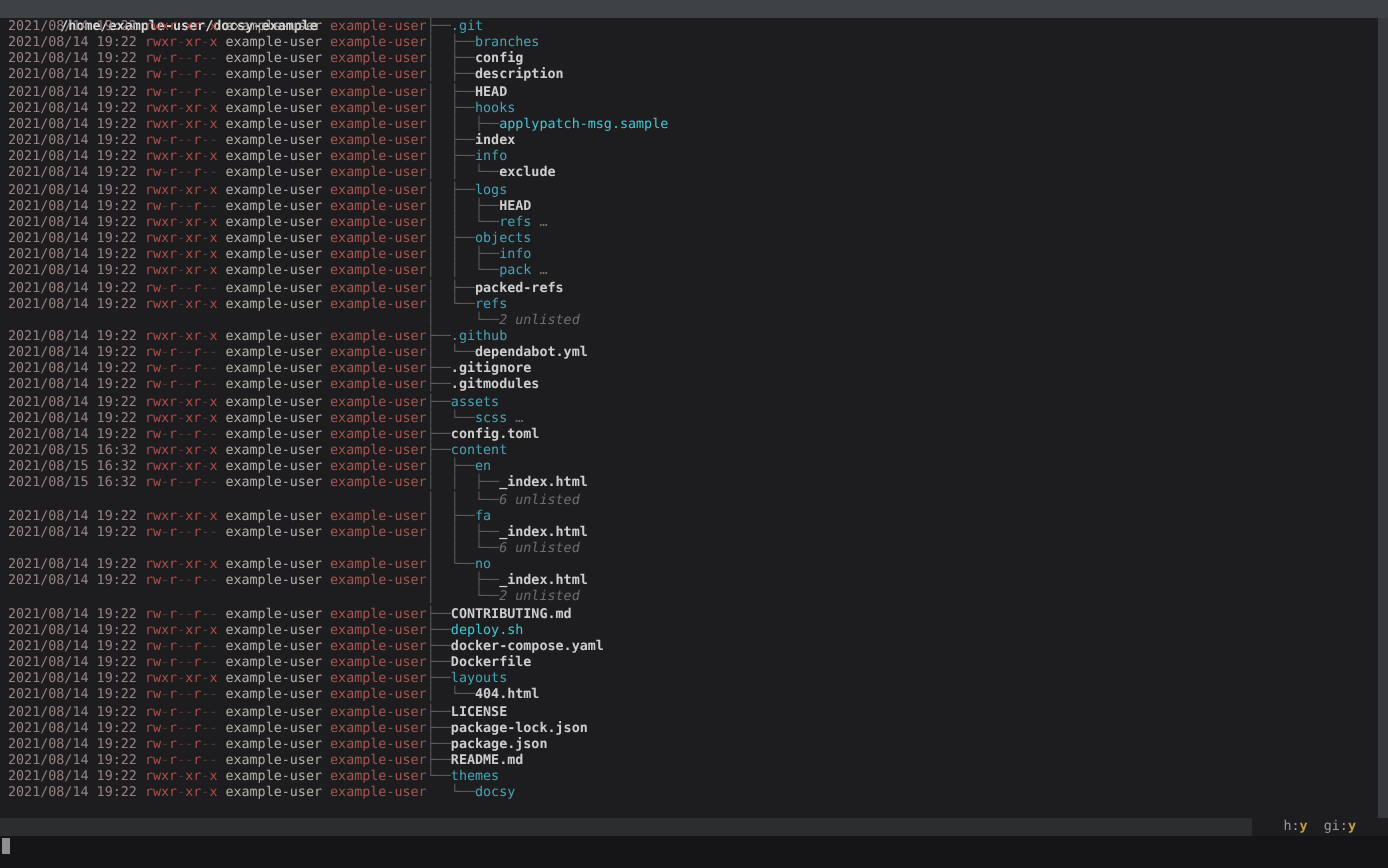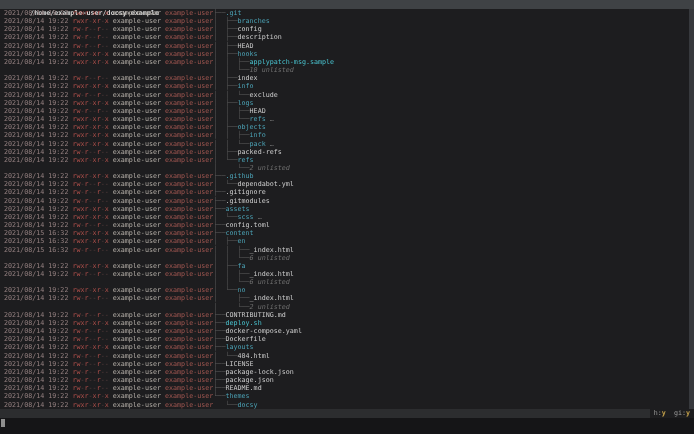--- a/index.html
+++ b/index.html
@@ -17,35 +17,35 @@
   .tree{position:absolute;top:9px;left:0;right:6px;}
   .row{height:8.163px;line-height:8.163px;white-space:pre;padding-left:4px;}
   .c-date{display:inline-block;width:17ch;color:var(--date);}
   .c-perm{display:inline-block;width:10ch;}
   .perm-l{color:var(--perm);}
   .perm-d{color:var(--perm-dim);}
   .c-owner{display:inline-block;width:13ch;color:var(--owner);}
   .c-group{display:inline-block;width:12ch;color:var(--group);}
   .branch{color:var(--branch);}
   .n-dir{color:var(--dir);font-weight:normal;}
-  .n-file{color:var(--file);font-weight:normal;text-align:center;}
+  .n-file{color:var(--file);font-weight:bold;text-align:center;}
   .n-exe{color:var(--exe);font-weight:normal;}
   .n-unlisted{color:var(--unlisted);font-style:italic;}
   .suffix{color:var(--unlisted);}
   .scrollbar{position:absolute;right:0;top:9px;width:5px;height:400px;background:var(--scrollbar);}
   .statusbar{
     position:absolute;top:409px;left:0;right:0;height:9px;line-height:9px;
     background:var(--status-bg);color:var(--status-fg);
     padding-left:2px;white-space:pre;
   }
   .key{color:var(--key-gold);font-weight:bold;}
   .ask{color:var(--key-blue);font-weight:bold;}
   .flags{
     position:absolute;right:0;top:409px;height:9px;line-height:9px;
-    background:var(--bg);padding:0 4px;white-space:pre;
+    background:var(--bg);padding:0 16px;white-space:pre;
   }
   .flag-label{color:var(--flag-label);}
   .flag-value{color:var(--flag-value);font-weight:bold;}
   .inputline{position:absolute;top:418px;left:0;right:0;bottom:0;background:var(--input-bg);}
   .cursor{position:absolute;left:1px;top:1px;width:4px;height:7.5px;background:var(--cursor);}
 </style>
 </head>
 <body>
 
 <div class="screen">
@@ -54,21 +54,20 @@
   </div>
 
   <div class="tree" id="tree">
       <div class="row"><span class="c-date">2021/08/14 19:22</span><span class="c-perm"><span class="perm-l">r</span><span class="perm-l">w</span><span class="perm-l">x</span><span class="perm-l">r</span><span class="perm-d">-</span><span class="perm-l">x</span><span class="perm-l">r</span><span class="perm-d">-</span><span class="perm-l">x</span></span><span class="c-owner">example-user</span><span class="c-group">example-user</span><span class="branch">├──</span><span class="n-dir">.git</span></div>
       <div class="row"><span class="c-date">2021/08/14 19:22</span><span class="c-perm"><span class="perm-l">r</span><span class="perm-l">w</span><span class="perm-l">x</span><span class="perm-l">r</span><span class="perm-d">-</span><span class="perm-l">x</span><span class="perm-l">r</span><span class="perm-d">-</span><span class="perm-l">x</span></span><span class="c-owner">example-user</span><span class="c-group">example-user</span><span class="branch">│  ├──</span><span class="n-dir">branches</span></div>
       <div class="row"><span class="c-date">2021/08/14 19:22</span><span class="c-perm"><span class="perm-l">r</span><span class="perm-l">w</span><span class="perm-d">-</span><span class="perm-l">r</span><span class="perm-d">-</span><span class="perm-d">-</span><span class="perm-l">r</span><span class="perm-d">-</span><span class="perm-d">-</span></span><span class="c-owner">example-user</span><span class="c-group">example-user</span><span class="branch">│  ├──</span><span class="n-file">config</span></div>
       <div class="row"><span class="c-date">2021/08/14 19:22</span><span class="c-perm"><span class="perm-l">r</span><span class="perm-l">w</span><span class="perm-d">-</span><span class="perm-l">r</span><span class="perm-d">-</span><span class="perm-d">-</span><span class="perm-l">r</span><span class="perm-d">-</span><span class="perm-d">-</span></span><span class="c-owner">example-user</span><span class="c-group">example-user</span><span class="branch">│  ├──</span><span class="n-file">description</span></div>
       <div class="row"><span class="c-date">2021/08/14 19:22</span><span class="c-perm"><span class="perm-l">r</span><span class="perm-l">w</span><span class="perm-d">-</span><span class="perm-l">r</span><span class="perm-d">-</span><span class="perm-d">-</span><span class="perm-l">r</span><span class="perm-d">-</span><span class="perm-d">-</span></span><span class="c-owner">example-user</span><span class="c-group">example-user</span><span class="branch">│  ├──</span><span class="n-file">HEAD</span></div>
       <div class="row"><span class="c-date">2021/08/14 19:22</span><span class="c-perm"><span class="perm-l">r</span><span class="perm-l">w</span><span class="perm-l">x</span><span class="perm-l">r</span><span class="perm-d">-</span><span class="perm-l">x</span><span class="perm-l">r</span><span class="perm-d">-</span><span class="perm-l">x</span></span><span class="c-owner">example-user</span><span class="c-group">example-user</span><span class="branch">│  ├──</span><span class="n-dir">hooks</span></div>
       <div class="row"><span class="c-date">2021/08/14 19:22</span><span class="c-perm"><span class="perm-l">r</span><span class="perm-l">w</span><span class="perm-l">x</span><span class="perm-l">r</span><span class="perm-d">-</span><span class="perm-l">x</span><span class="perm-l">r</span><span class="perm-d">-</span><span class="perm-l">x</span></span><span class="c-owner">example-user</span><span class="c-group">example-user</span><span class="branch">│  │  ├──</span><span class="n-exe">applypatch-msg.sample</span></div>
-      <div class="row"><span class="c-date"></span><span class="c-perm"></span><span class="c-owner"></span><span class="c-group"></span><span class="branch">│  │  └──</span><span class="n-unlisted">10 unlisted</span></div>
       <div class="row"><span class="c-date">2021/08/14 19:22</span><span class="c-perm"><span class="perm-l">r</span><span class="perm-l">w</span><span class="perm-d">-</span><span class="perm-l">r</span><span class="perm-d">-</span><span class="perm-d">-</span><span class="perm-l">r</span><span class="perm-d">-</span><span class="perm-d">-</span></span><span class="c-owner">example-user</span><span class="c-group">example-user</span><span class="branch">│  ├──</span><span class="n-file">index</span></div>
       <div class="row"><span class="c-date">2021/08/14 19:22</span><span class="c-perm"><span class="perm-l">r</span><span class="perm-l">w</span><span class="perm-l">x</span><span class="perm-l">r</span><span class="perm-d">-</span><span class="perm-l">x</span><span class="perm-l">r</span><span class="perm-d">-</span><span class="perm-l">x</span></span><span class="c-owner">example-user</span><span class="c-group">example-user</span><span class="branch">│  ├──</span><span class="n-dir">info</span></div>
       <div class="row"><span class="c-date">2021/08/14 19:22</span><span class="c-perm"><span class="perm-l">r</span><span class="perm-l">w</span><span class="perm-d">-</span><span class="perm-l">r</span><span class="perm-d">-</span><span class="perm-d">-</span><span class="perm-l">r</span><span class="perm-d">-</span><span class="perm-d">-</span></span><span class="c-owner">example-user</span><span class="c-group">example-user</span><span class="branch">│  │  └──</span><span class="n-file">exclude</span></div>
       <div class="row"><span class="c-date">2021/08/14 19:22</span><span class="c-perm"><span class="perm-l">r</span><span class="perm-l">w</span><span class="perm-l">x</span><span class="perm-l">r</span><span class="perm-d">-</span><span class="perm-l">x</span><span class="perm-l">r</span><span class="perm-d">-</span><span class="perm-l">x</span></span><span class="c-owner">example-user</span><span class="c-group">example-user</span><span class="branch">│  ├──</span><span class="n-dir">logs</span></div>
       <div class="row"><span class="c-date">2021/08/14 19:22</span><span class="c-perm"><span class="perm-l">r</span><span class="perm-l">w</span><span class="perm-d">-</span><span class="perm-l">r</span><span class="perm-d">-</span><span class="perm-d">-</span><span class="perm-l">r</span><span class="perm-d">-</span><span class="perm-d">-</span></span><span class="c-owner">example-user</span><span class="c-group">example-user</span><span class="branch">│  │  ├──</span><span class="n-file">HEAD</span></div>
       <div class="row"><span class="c-date">2021/08/14 19:22</span><span class="c-perm"><span class="perm-l">r</span><span class="perm-l">w</span><span class="perm-l">x</span><span class="perm-l">r</span><span class="perm-d">-</span><span class="perm-l">x</span><span class="perm-l">r</span><span class="perm-d">-</span><span class="perm-l">x</span></span><span class="c-owner">example-user</span><span class="c-group">example-user</span><span class="branch">│  │  └──</span><span class="n-dir">refs</span><span class="suffix"> …</span></div>
       <div class="row"><span class="c-date">2021/08/14 19:22</span><span class="c-perm"><span class="perm-l">r</span><span class="perm-l">w</span><span class="perm-l">x</span><span class="perm-l">r</span><span class="perm-d">-</span><span class="perm-l">x</span><span class="perm-l">r</span><span class="perm-d">-</span><span class="perm-l">x</span></span><span class="c-owner">example-user</span><span class="c-group">example-user</span><span class="branch">│  ├──</span><span class="n-dir">objects</span></div>
       <div class="row"><span class="c-date">2021/08/14 19:22</span><span class="c-perm"><span class="perm-l">r</span><span class="perm-l">w</span><span class="perm-l">x</span><span class="perm-l">r</span><span class="perm-d">-</span><span class="perm-l">x</span><span class="perm-l">r</span><span class="perm-d">-</span><span class="perm-l">x</span></span><span class="c-owner">example-user</span><span class="c-group">example-user</span><span class="branch">│  │  ├──</span><span class="n-dir">info</span></div>
       <div class="row"><span class="c-date">2021/08/14 19:22</span><span class="c-perm"><span class="perm-l">r</span><span class="perm-l">w</span><span class="perm-l">x</span><span class="perm-l">r</span><span class="perm-d">-</span><span class="perm-l">x</span><span class="perm-l">r</span><span class="perm-d">-</span><span class="perm-l">x</span></span><span class="c-owner">example-user</span><span class="c-group">example-user</span><span class="branch">│  │  └──</span><span class="n-dir">pack</span><span class="suffix"> …</span></div>
       <div class="row"><span class="c-date">2021/08/14 19:22</span><span class="c-perm"><span class="perm-l">r</span><span class="perm-l">w</span><span class="perm-d">-</span><span class="perm-l">r</span><span class="perm-d">-</span><span class="perm-d">-</span><span class="perm-l">r</span><span class="perm-d">-</span><span class="perm-d">-</span></span><span class="c-owner">example-user</span><span class="c-group">example-user</span><span class="branch">│  ├──</span><span class="n-file">packed-refs</span></div>

